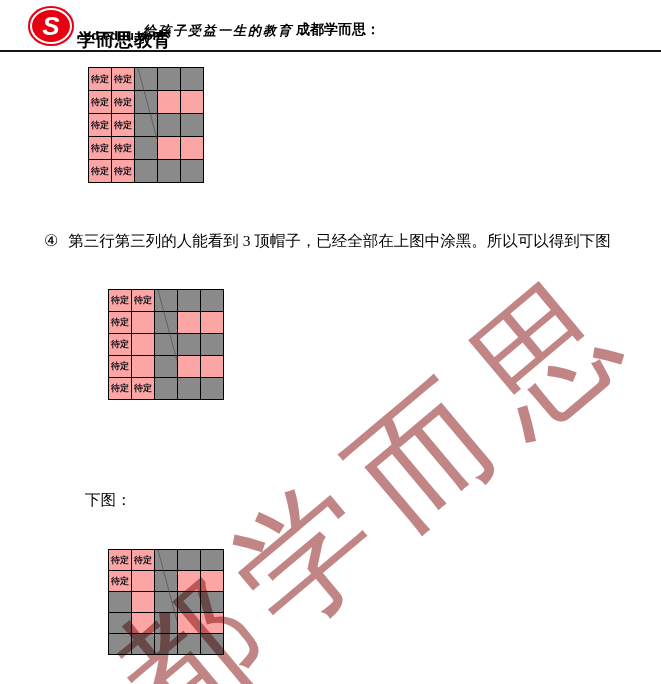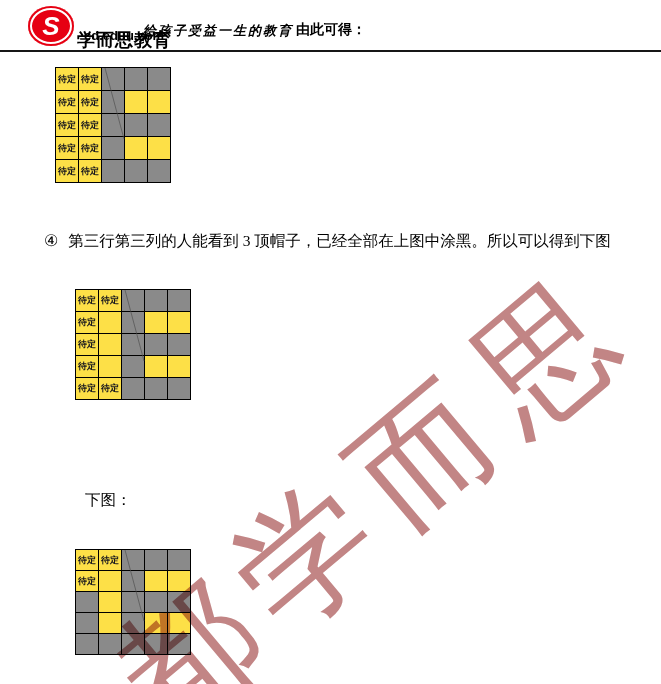--- a/index.html
+++ b/index.html
@@ -18,22 +18,22 @@
   }
   .brand{position:absolute;left:77px;top:8px;font:bold 18px "Liberation Sans",sans-serif;letter-spacing:1px;margin-top:20px;}
   .domain{position:absolute;left:84px;top:28px;font:bold 13px "Liberation Sans",sans-serif;}
   .slogan{position:absolute;left:143px;top:22px;font:italic bold 13px "DejaVu Serif",serif;letter-spacing:2px;}
   .phone-label{position:absolute;left:296px;top:21px;font:bold 14px "Liberation Sans",sans-serif;}
   .phones{position:absolute;left:362px;top:23px;font:14px "Liberation Serif",serif;word-spacing:7px;letter-spacing:.5px;}
   .rule{position:absolute;left:0;top:50px;width:661px;height:2px;background:#161616;}
   
   .grid-table{
     position:absolute;display:grid;grid-template-columns:repeat(5,23px);
-    grid-auto-rows:var(--rh);background:#fde047;
-    border-top:1.5px solid #000;border-left:1.5px solid #000;
+    grid-auto-rows:var(--rh);background:#fca5a5;
+    border-top:1.5px solid #000;border-left:1.5px solid #000;margin-left:33px;
   }
   .t0{--rh:23px;left:55px;top:67px;}
   .t1{--rh:22px;left:75px;top:289px;}
   .t2{--rh:21px;left:75px;top:549px;}
   .cell{
     border-right:1.5px solid #000;border-bottom:1.5px solid #000;
     display:flex;align-items:center;justify-content:center;overflow:hidden;
   }
   .cell.gray{background:var(--gray);}
   .cell.pending{font:bold 9px "Liberation Sans",sans-serif;color:#15151d;}
@@ -59,21 +59,21 @@
 
 <div class="page">
 
   <header class="header">
     <div class="logo-mark">
       <span>S</span>
     </div>
     <div class="brand">学而思教育</div>
     <div class="domain">cd.eduu.com</div>
     <div class="slogan">给孩子受益一生的教育</div>
-    <div class="phone-label">由此可得：</div>
+    <div class="phone-label">成都学而思：</div>
     <div class="rule"></div>
   </header>
 
   <div class="grid-table t0">
       <div class="cell pending">待定</div>
       <div class="cell pending">待定</div>
       <div class="cell gray"></div>
       <div class="cell gray"></div>
       <div class="cell gray"></div>
       <div class="cell pending">待定</div>

